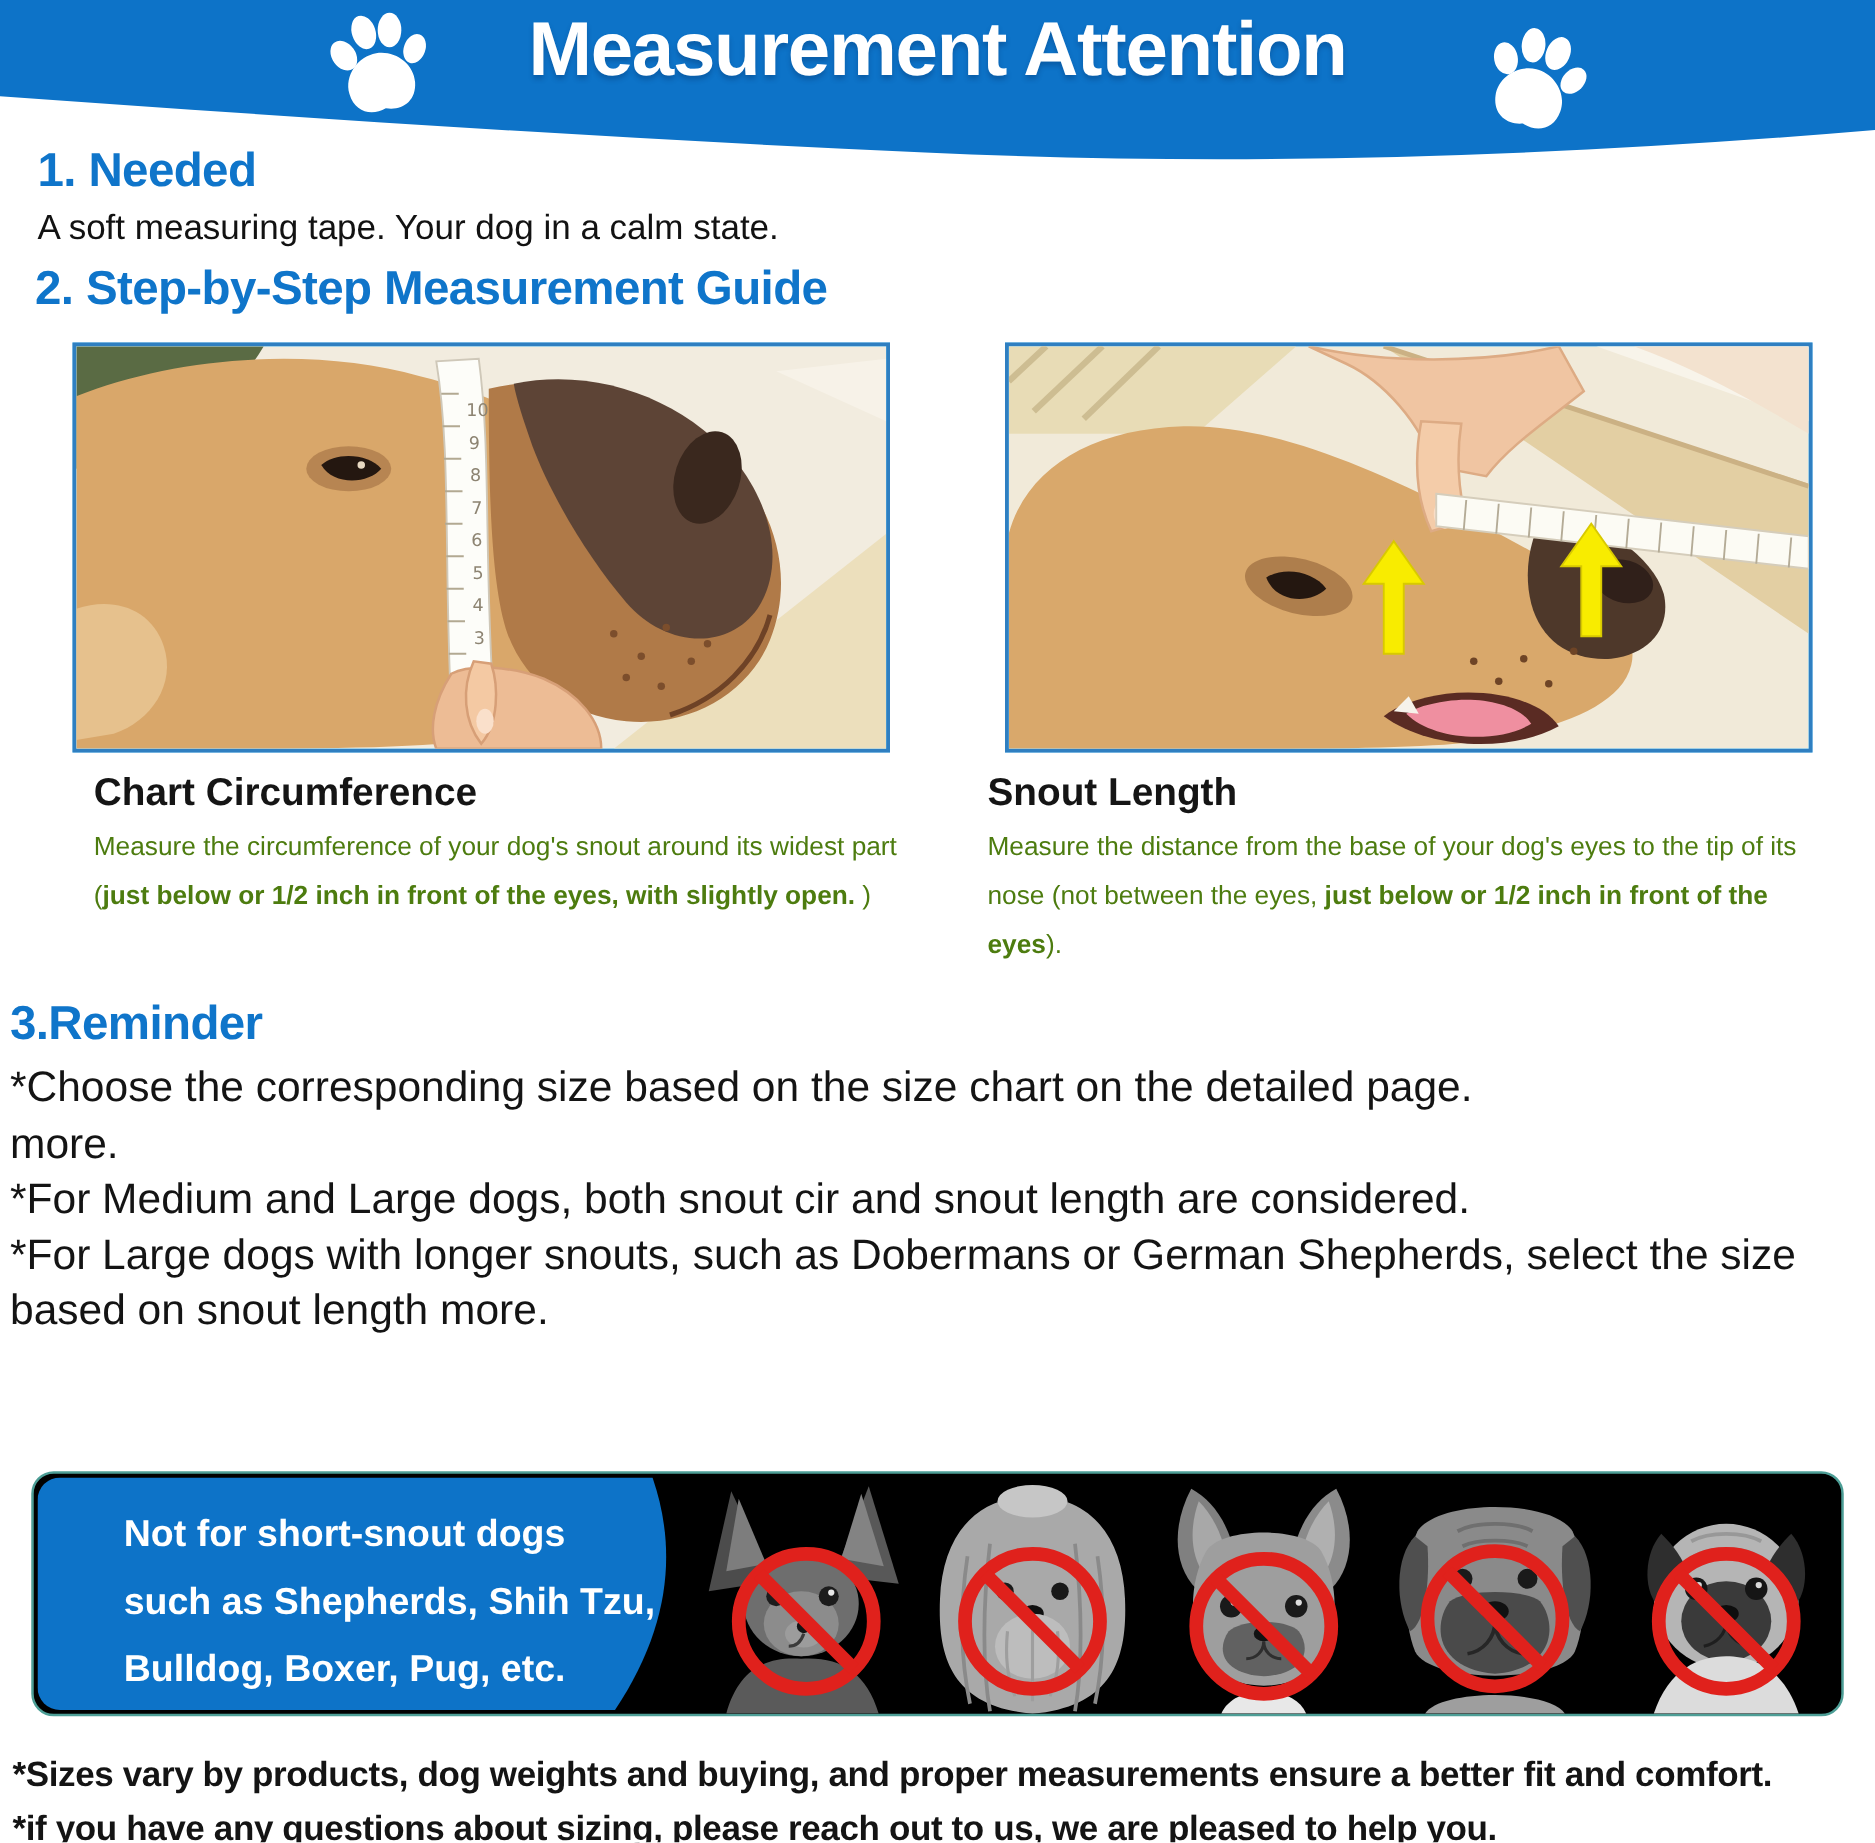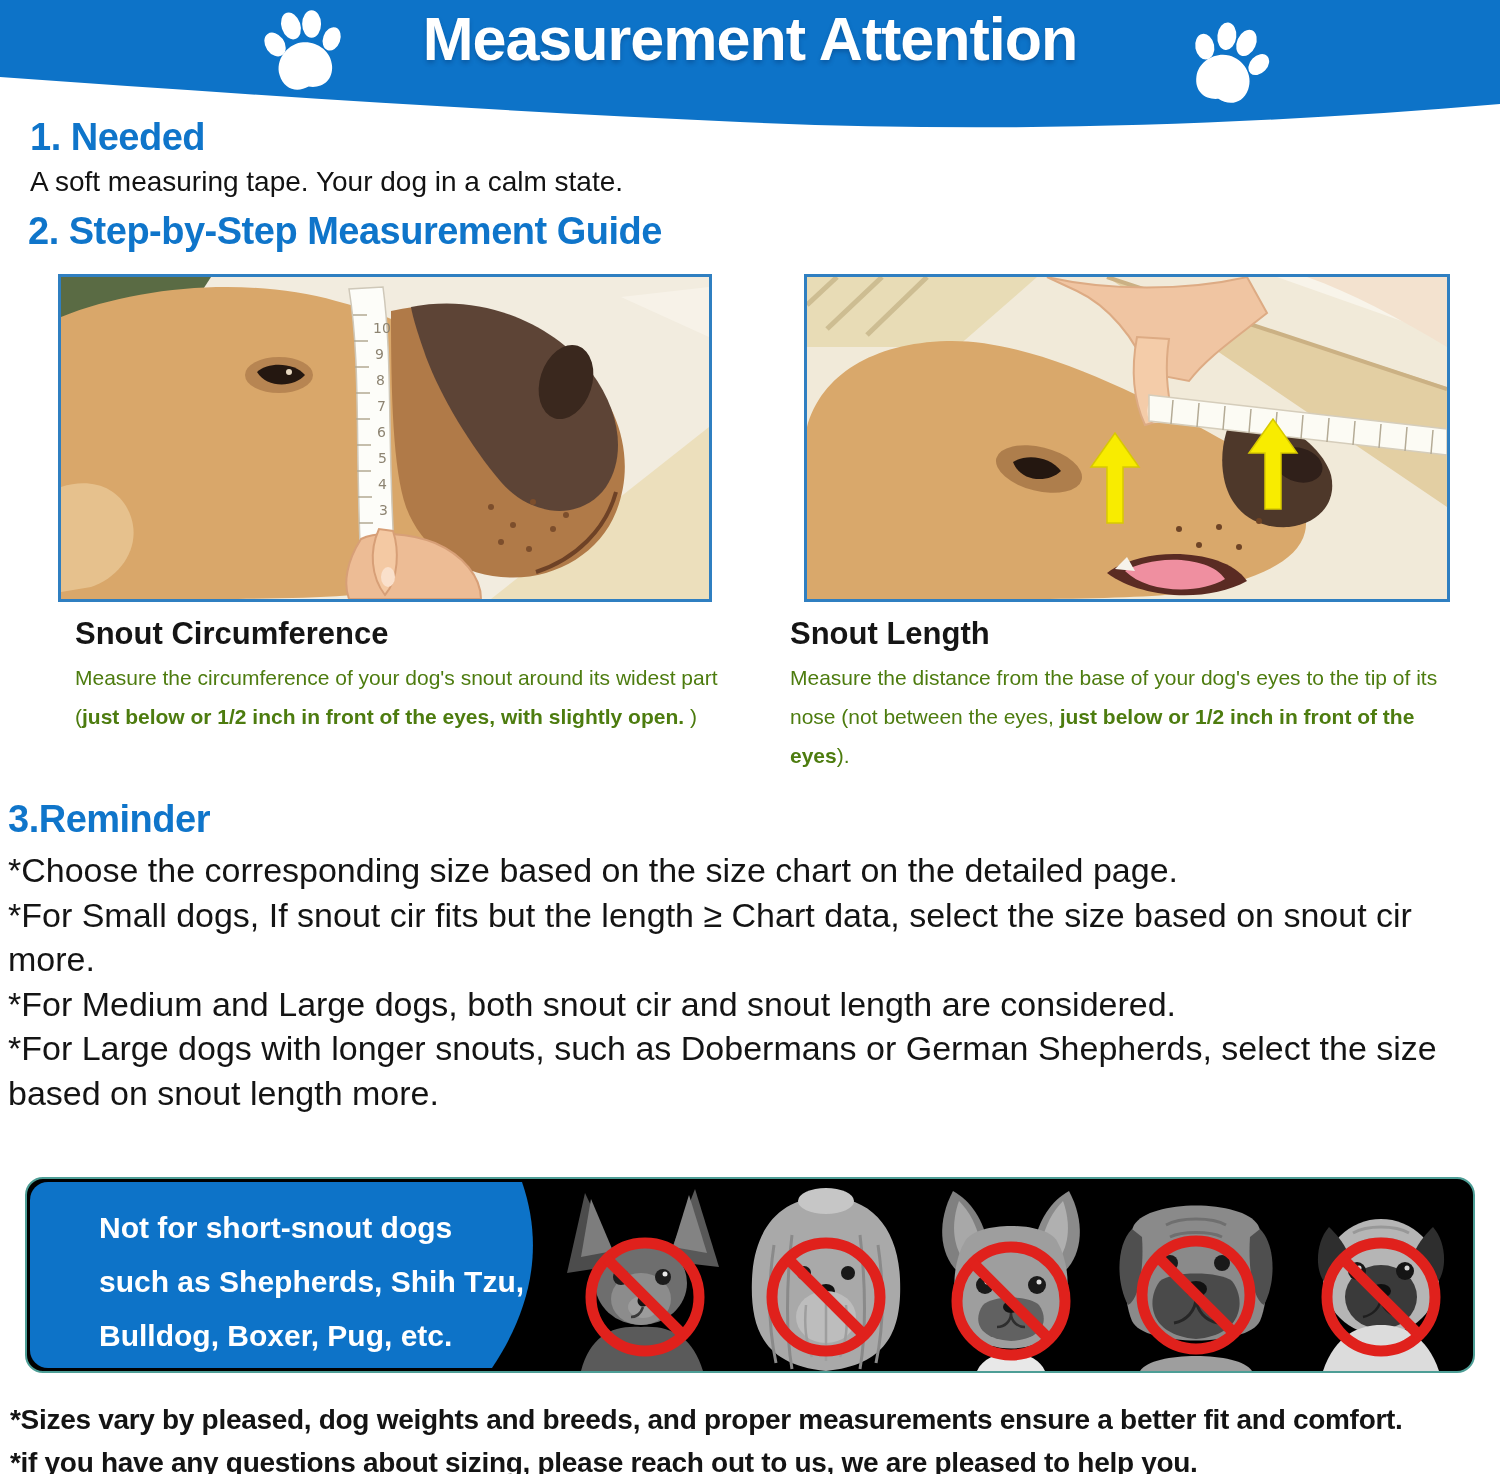--- a/index.html
+++ b/index.html
@@ -214,31 +214,30 @@
 
       <g fill="#f8ec00" stroke="#d8c900" stroke-width="1.5">
         <path d="M300,246 V190 H284 L308,156 L332,190 H316 V246 Z"></path>
       </g>
       <g fill="#f8ec00" stroke="#d8c900" stroke-width="1.5">
         <path d="M458,232 V176 H442 L466,142 L490,176 H474 V232 Z"></path>
       </g>
     </svg>
   </div>
 
-  <div class="abs caption cap-left">Snout Circumference</div>
+  <div class="abs caption cap-left">Chart Circumference</div>
   <div class="abs caption cap-right">Snout Length</div>
 
   <div class="abs cap-text capt-left"><span>Measure the circumference of your dog's snout around its widest part (</span><b>just below or 1/2 inch in front of the eyes, with slightly open.</b><span> )</span></div>
 
   <div class="abs cap-text capt-right"><span>Measure the distance from the base of your dog's eyes to the tip of its nose (not between the eyes, </span><b>just below or 1/2 inch in front of the eyes</b><span>).</span></div>
 
   <div class="abs blue-h s3-h">3.Reminder</div>
   <div class="abs reminder">
     <div>*Choose the corresponding size based on the size chart on the detailed page.</div>
-    <div>*For Small dogs, If snout cir fits but the length ≥ Chart data, select the size based on snout cir</div>
     <div>more.</div>
     <div>*For Medium and Large dogs, both snout cir and snout length are considered.</div>
     <div>*For Large dogs with longer snouts, such as Dobermans or German Shepherds, select the size</div>
     <div>based on snout length more.</div>
   </div>
 
   <div class="abs warnbox">
     <svg class="abs bluepanel" viewBox="0 0 520 186" preserveAspectRatio="none">
       <path d="M18,0 H492 C512,58 506,120 462,186 H18 A18,18 0 0 1 0,168 V18 A18,18 0 0 1 18,0 Z" fill="#0d73c8"></path>
     </svg>
@@ -364,17 +363,17 @@
             <circle cx="86" cy="112" r="54"></circle>
             <line x1="48" y1="74" x2="124" y2="150"></line>
           </g>
         </svg>
       </div>
 
     </div>
   </div>
 
   <div class="abs footer">
-    <div>*Sizes vary by pleased, dog weights and breeds, and proper measurements ensure a better fit and comfort.</div>
+    <div>*Sizes vary by products, dog weights and buying, and proper measurements ensure a better fit and comfort.</div>
     <div>*if you have any questions about sizing, please reach out to us, we are pleased to help you.</div>
   </div>
 
 </div>
 
 </body></html>

